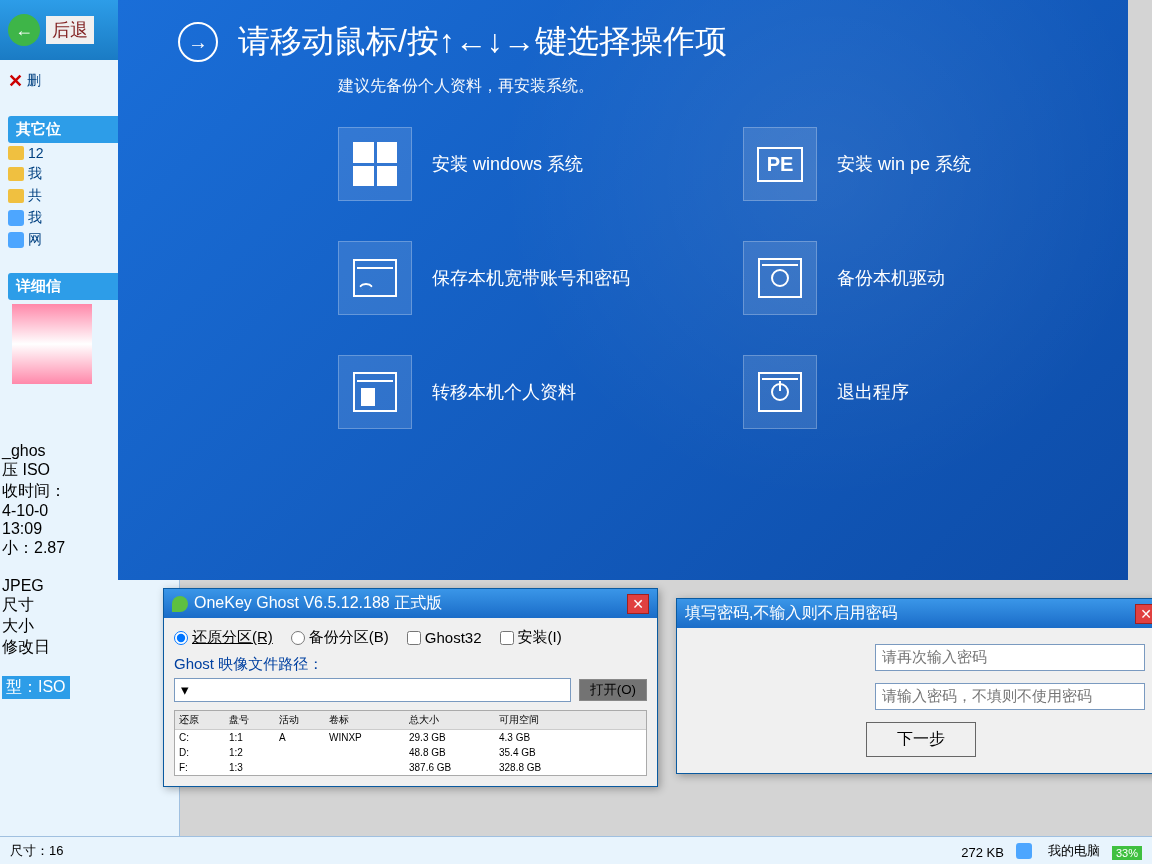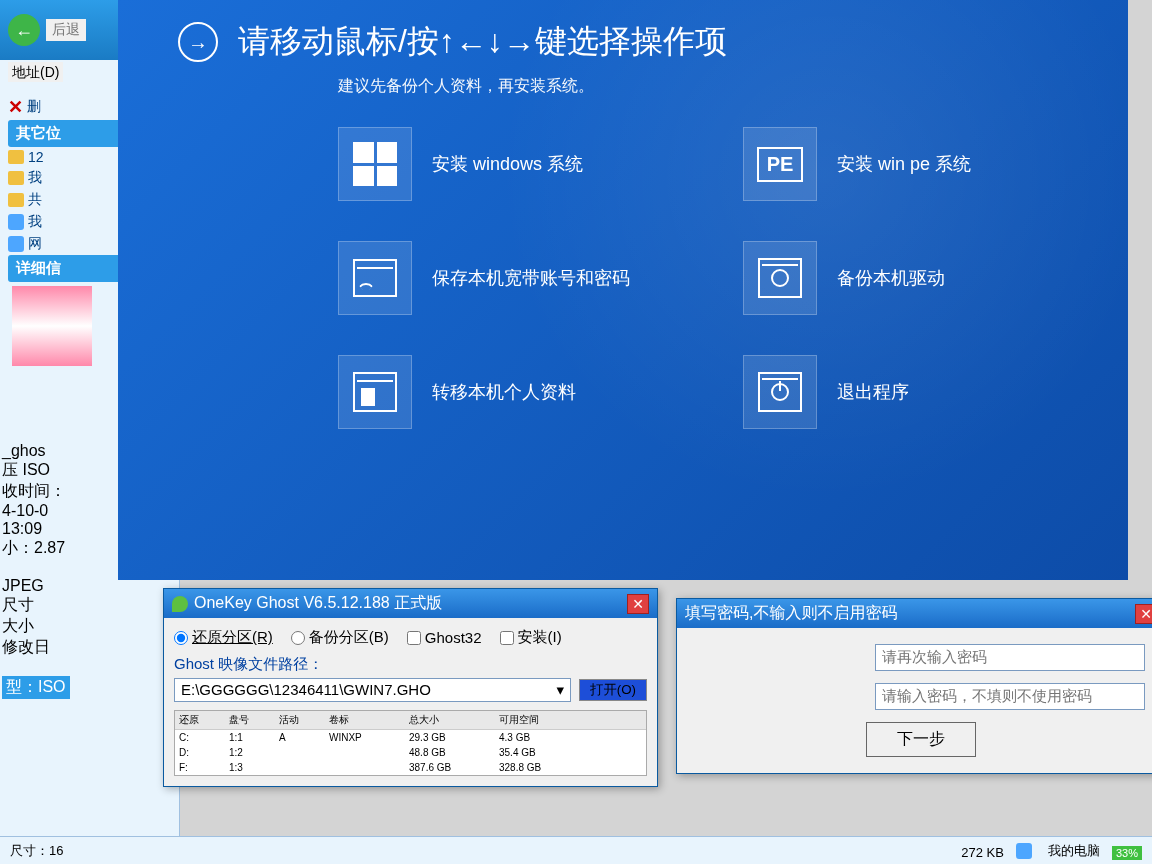--- a/index.html
+++ b/index.html
@@ -2,26 +2,26 @@
 <html><head>
 <meta charset="utf-8">
 <style>
 * { margin: 0; padding: 0; box-sizing: border-box; font-family: "Microsoft YaHei", SimSun, sans-serif; }
 body { width: 1152px; height: 864px; background: #d4d4d4; position: relative; overflow: hidden; }
 
 
 .explorer-bg { position: absolute; top: 0; left: 0; width: 180px; height: 864px; background: #e8f4fd; border-right: 1px solid #a0c0e0; }
 .explorer-toolbar { height: 60px; background: linear-gradient(#2d9de8, #1a7bc4); padding: 8px; display: flex; align-items: center; gap: 6px; }
 .back-btn { width: 32px; height: 32px; background: #3eb548; border-radius: 50%; display: flex; align-items: center; justify-content: center; color: white; font-size: 18px; }
-.toolbar-label { color: #737373; font-size: 14px; background: #f0f0f0; padding: 2px 6px; }
+.toolbar-label { color: #7f1d1d; font-size: 18px; background: #f0f0f0; padding: 2px 6px; }
 .addr-bar { padding: 4px 8px; font-size: 14px; }
 .addr-label { background: #f0f0f0; padding: 2px 4px; }
 .sidebar-sections { padding: 8px; }
 .sidebar-item-row { display: flex; align-items: center; gap: 4px; padding: 2px 0; font-size: 14px; color: #004080; }
-.section-header { background: #2d9de8; color: white; padding: 4px 8px; font-weight: bold; font-size: 15px; margin-top: 0; border-radius: 3px; }
+.section-header { background: #2d9de8; color: white; padding: 4px 8px; font-weight: bold; font-size: 15px; margin-top: 22px; border-radius: 3px; }
 .folder-icon { width: 16px; height: 14px; background: #f0c040; border-radius: 2px; display: inline-block; }
 .x-icon { color: #cc0000; font-weight: bold; font-size: 18px; }
 .blue-icon { width: 16px; height: 16px; background: #4da6ff; border-radius: 3px; display: inline-block; }
 .preview-img { width: 80px; height: 80px; background: linear-gradient(#f8a, #fff, #f8a); margin: 4px; }
 
 
 .installer { position: absolute; top: 0; left: 118px; width: 1010px; height: 580px; background: linear-gradient(135deg, #1a6ed8, #0d4ca8); color: white; padding: 20px 60px; }
 .installer::after { content: ""; position: absolute; inset: 0; background: radial-gradient(circle at 70% 30%, rgba(255,255,255,0.08), transparent 40%); pointer-events: none; }
 .installer-header { display: flex; align-items: center; gap: 20px; margin-bottom: 12px; }
 .arrow-circle { width: 40px; height: 40px; border: 2px solid white; border-radius: 50%; display: flex; align-items: center; justify-content: center; font-size: 20px; }
@@ -55,21 +55,21 @@
 .dialog-title-left { display: flex; align-items: center; gap: 6px; }
 .leaf-icon { width: 16px; height: 16px; background: #5ec040; border-radius: 50% 50% 50% 0; }
 .close-x { width: 22px; height: 20px; background: #e04040; color: white; display: flex; align-items: center; justify-content: center; font-size: 14px; border: 1px solid #a02020; cursor: pointer; }
 .dialog-body { padding: 10px; font-size: 15px; }
 .radio-row { display: flex; gap: 18px; margin-bottom: 8px; align-items: center; }
 .radio-opt { display: flex; align-items: center; gap: 4px; }
 .radio-opt input { width: 14px; height: 14px; }
 .path-label { color: #0040a0; margin-bottom: 4px; }
 .path-row { display: flex; gap: 8px; align-items: center; margin-bottom: 8px; }
 .path-combo { flex: 1; border: 1px solid #7a9ac0; background: white; padding: 2px 6px; font-family: SimSun, monospace; font-size: 15px; display: flex; justify-content: space-between; }
-.open-btn { padding: 1px 10px; background: #1d4ed8; border: 1px solid #888; cursor: pointer; }
+.open-btn { padding: 1px 10px; background: #737373; border: 1px solid #888; cursor: pointer; }
 .part-table { border: 1px solid #aaa; background: white; }
 .part-head, .part-row { display: grid; grid-template-columns: 50px 50px 50px 80px 90px 90px; padding: 2px 4px; font-size: 10px; }
 .part-head { background: #e8e8e8; border-bottom: 1px solid #ccc; }
 .part-row { font-family: SimSun, monospace; }
 
 
 .pwd-dialog { position: absolute; left: 676px; top: 598px; width: 490px; background: #f0f0f0; border: 1px solid #0a5aa0; box-shadow: 2px 2px 8px rgba(0,0,0,0.3); }
 .pwd-body { padding: 16px 20px; display: flex; flex-direction: column; align-items: center; gap: 12px; }
 .pwd-input { width: 270px; border: 1px solid #7a9ac0; padding: 4px 6px; font-size: 15px; font-family: SimSun; }
 .next-btn { padding: 6px 30px; background: #f0f0f0; border: 1px solid #666; font-size: 16px; cursor: pointer; }
@@ -84,23 +84,20 @@
 .left-strip div { white-space: nowrap; }
 .iso-tag { background: #2d9de8; color: white; padding: 1px 4px; display: inline-block; }
 </style>
 </head>
 <body>
 
 <div class="explorer-bg">
   <div class="explorer-toolbar">
     <div class="back-btn">←</div>
     <span class="toolbar-label">后退</span>
-  </div>
-  <div class="addr-bar">
-    <span class="addr-label">地址(D)</span>
   </div>
   <div class="sidebar-sections">
     <div class="sidebar-item-row">
         <span class="x-icon">✕</span>
         <span>删</span>
       </div>
     <div class="section-header">其它位</div>
     <div class="sidebar-item-row">
         <span class="folder-icon"></span>
         <span>12</span>
@@ -224,21 +221,20 @@
           <span>Ghost32</span>
         </label>
       <label class="radio-opt">
           <input type="checkbox" style="">
           <span>安装(I)</span>
         </label>
     </div>
     <div class="path-label">Ghost 映像文件路径：</div>
     <div class="path-row">
       <div class="path-combo">
-          <span>E:\GGGGGG\12346411\GWIN7.GHO</span>
           <span>▾</span>
         </div>
       <button class="open-btn">打开(O)</button>
     </div>
     <div class="part-table">
       <div class="part-head">
         <div>还原</div>
         <div>盘号</div>
         <div>活动</div>
         <div>卷标</div>

